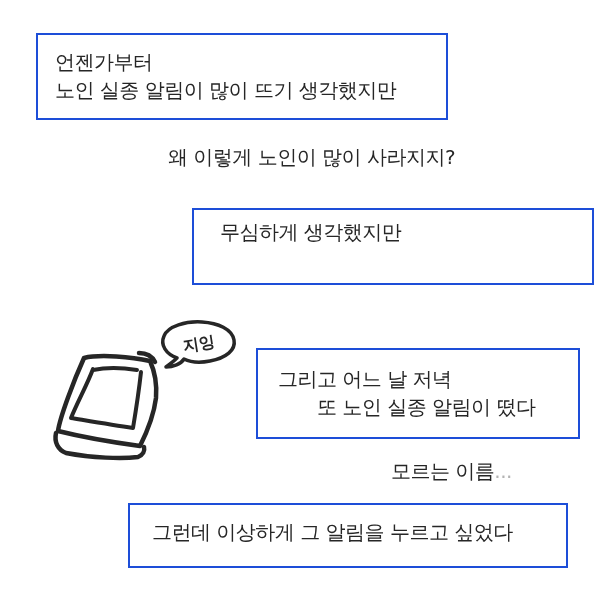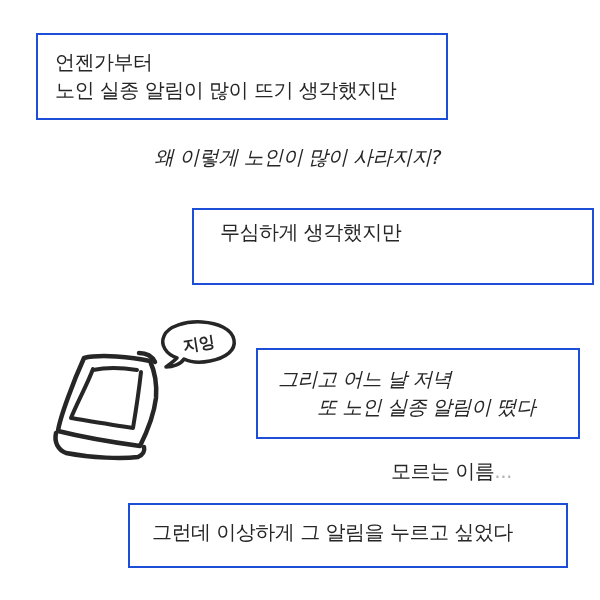--- a/index.html
+++ b/index.html
@@ -21,31 +21,31 @@
     box-sizing: border-box;
     border: 2px solid #1d4ed8;
     background: #ffffff;
     font-size: 20px;
     line-height: 28px;
     letter-spacing: -0.5px;
     white-space: nowrap;
   }
   .box-intro      { left: 36px;  top: 33px;  width: 412px; height: 87px; padding: 13px 10px 0 17px; }
   .box-reflection { left: 192px; top: 208px; width: 402px; height: 77px; padding: 8px 10px 0 26px; }
-  .box-evening    { left: 256px; top: 348px; width: 324px; height: 91px; padding: 15px 10px 0 20px; font-style: italic; }
+  .box-evening    { left: 256px; top: 348px; width: 324px; height: 91px; padding: 15px 10px 0 20px; }
   .box-urge       { left: 128px; top: 503px; width: 440px; height: 65px; padding: 13px 10px 4px 22px; }
   .box-evening .indent { margin-left: 39px; }
   .floating-text {
     position: absolute;
     font-size: 20px;
     line-height: 28px;
     letter-spacing: -0.5px;
     white-space: nowrap;
   }
-  .thought-1 { left: 154px; top: 143px; font-style: italic; }
+  .thought-1 { left: 168px; top: 143px; }
   .thought-2 { left: 391px; top: 457px; }
   .muted { color: #b3b3b3; }
   .sketch {
     position: absolute;
     left: 40px;
     top: 318px;
     width: 205px;
     height: 150px;
   }
   .sketch path {

